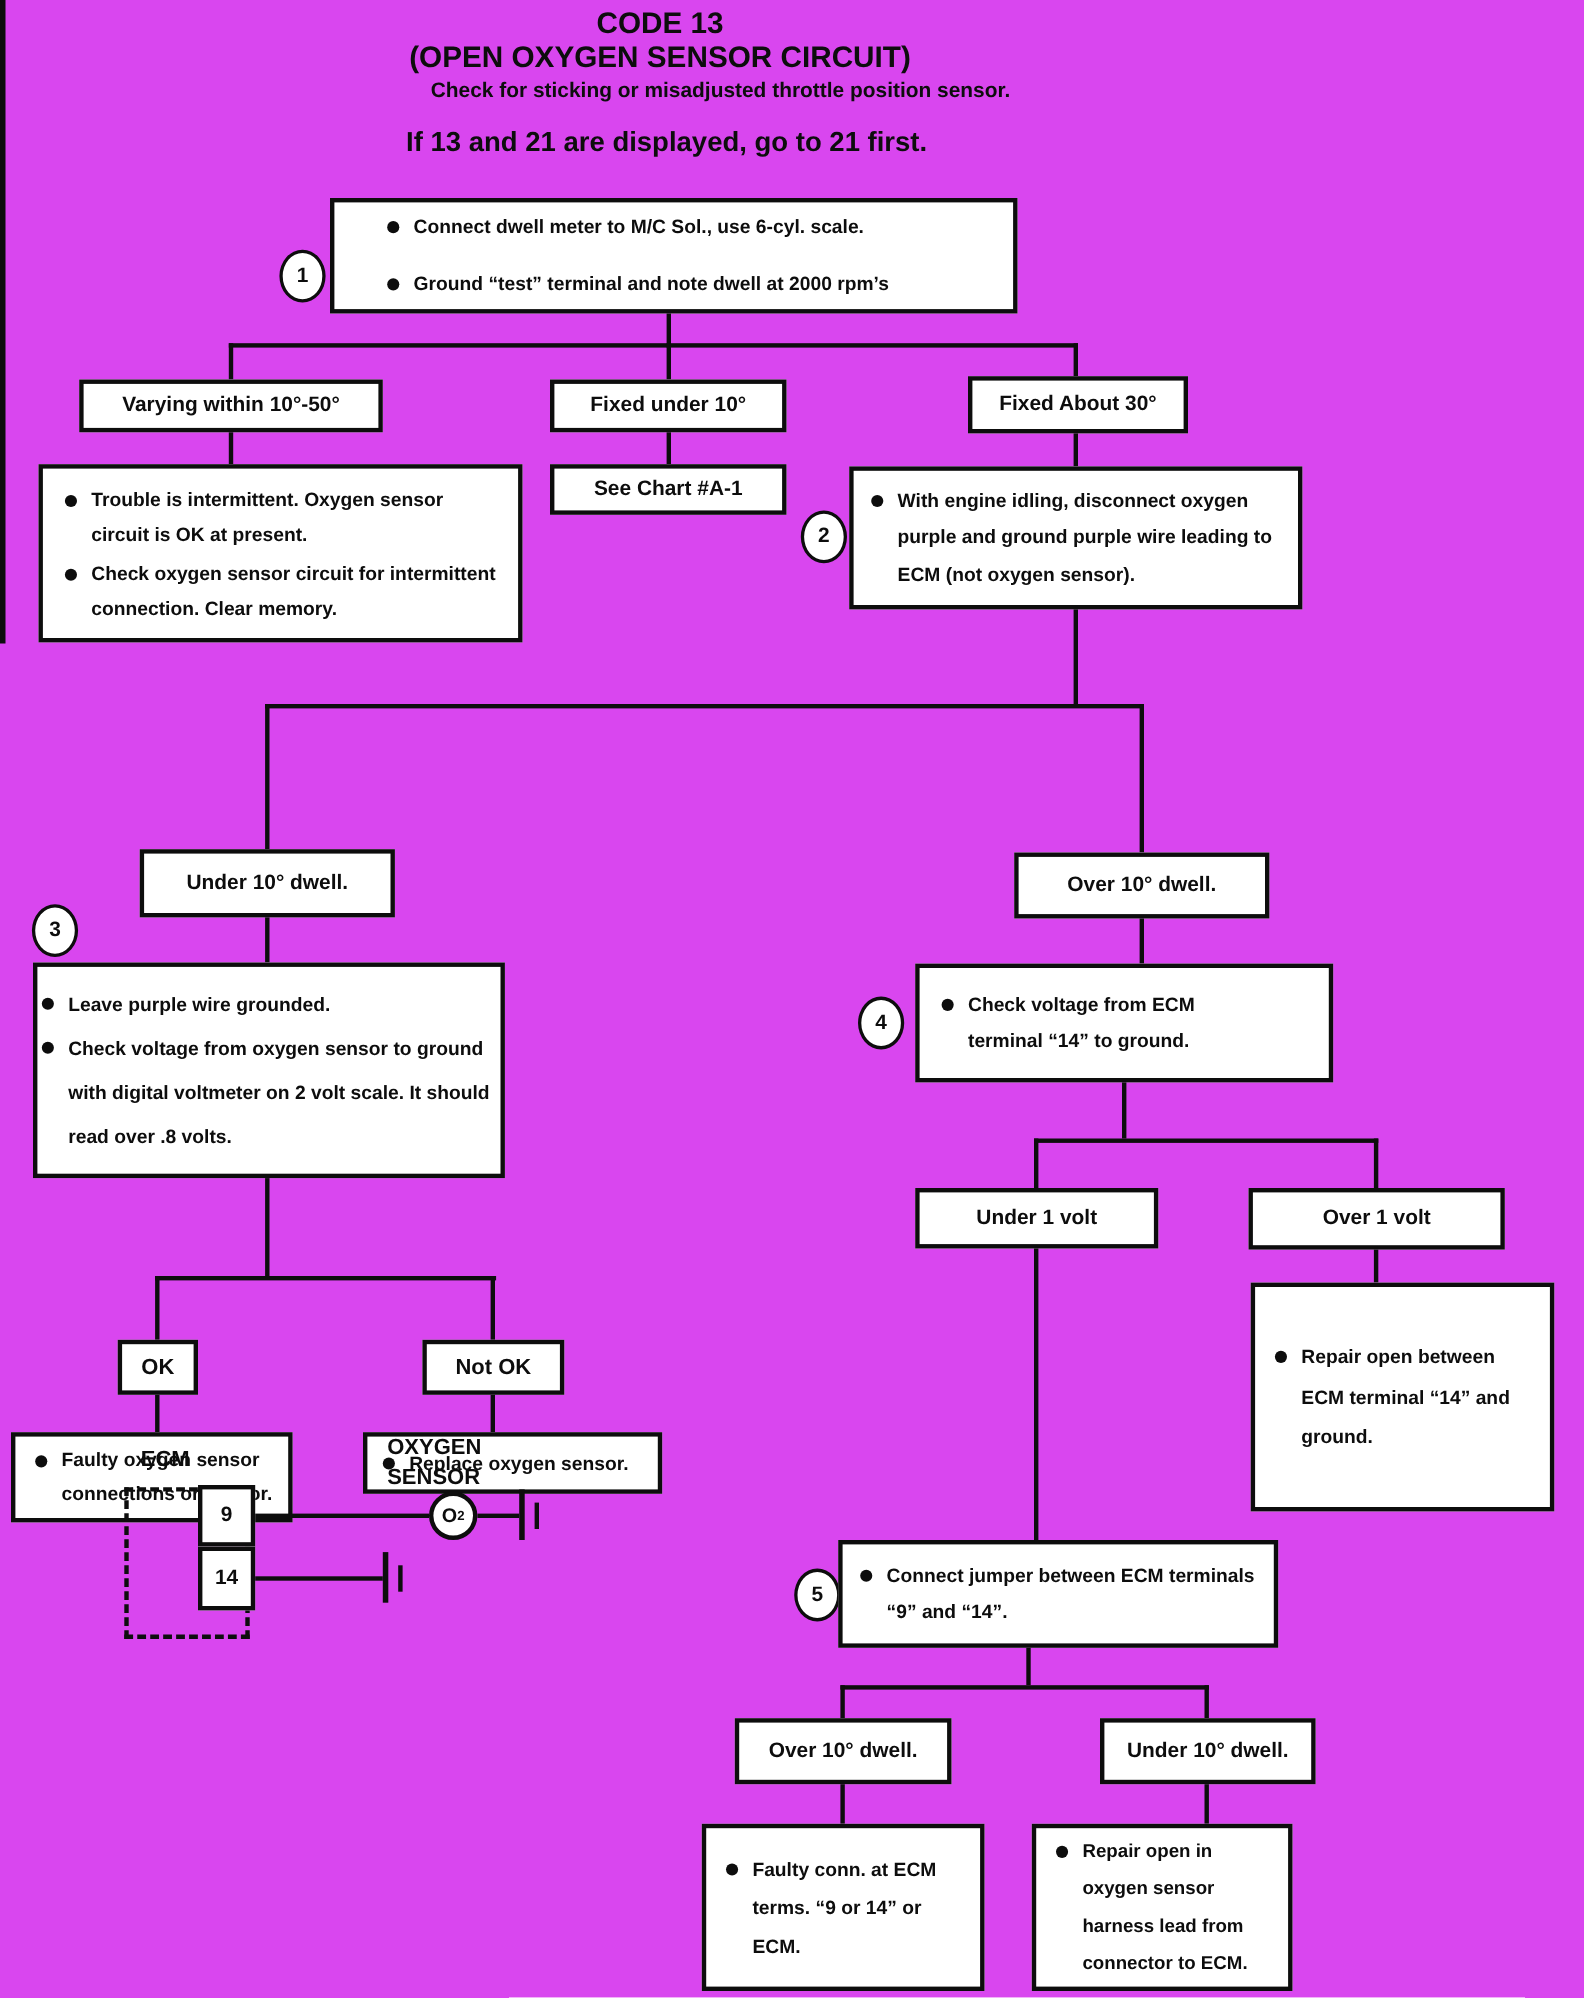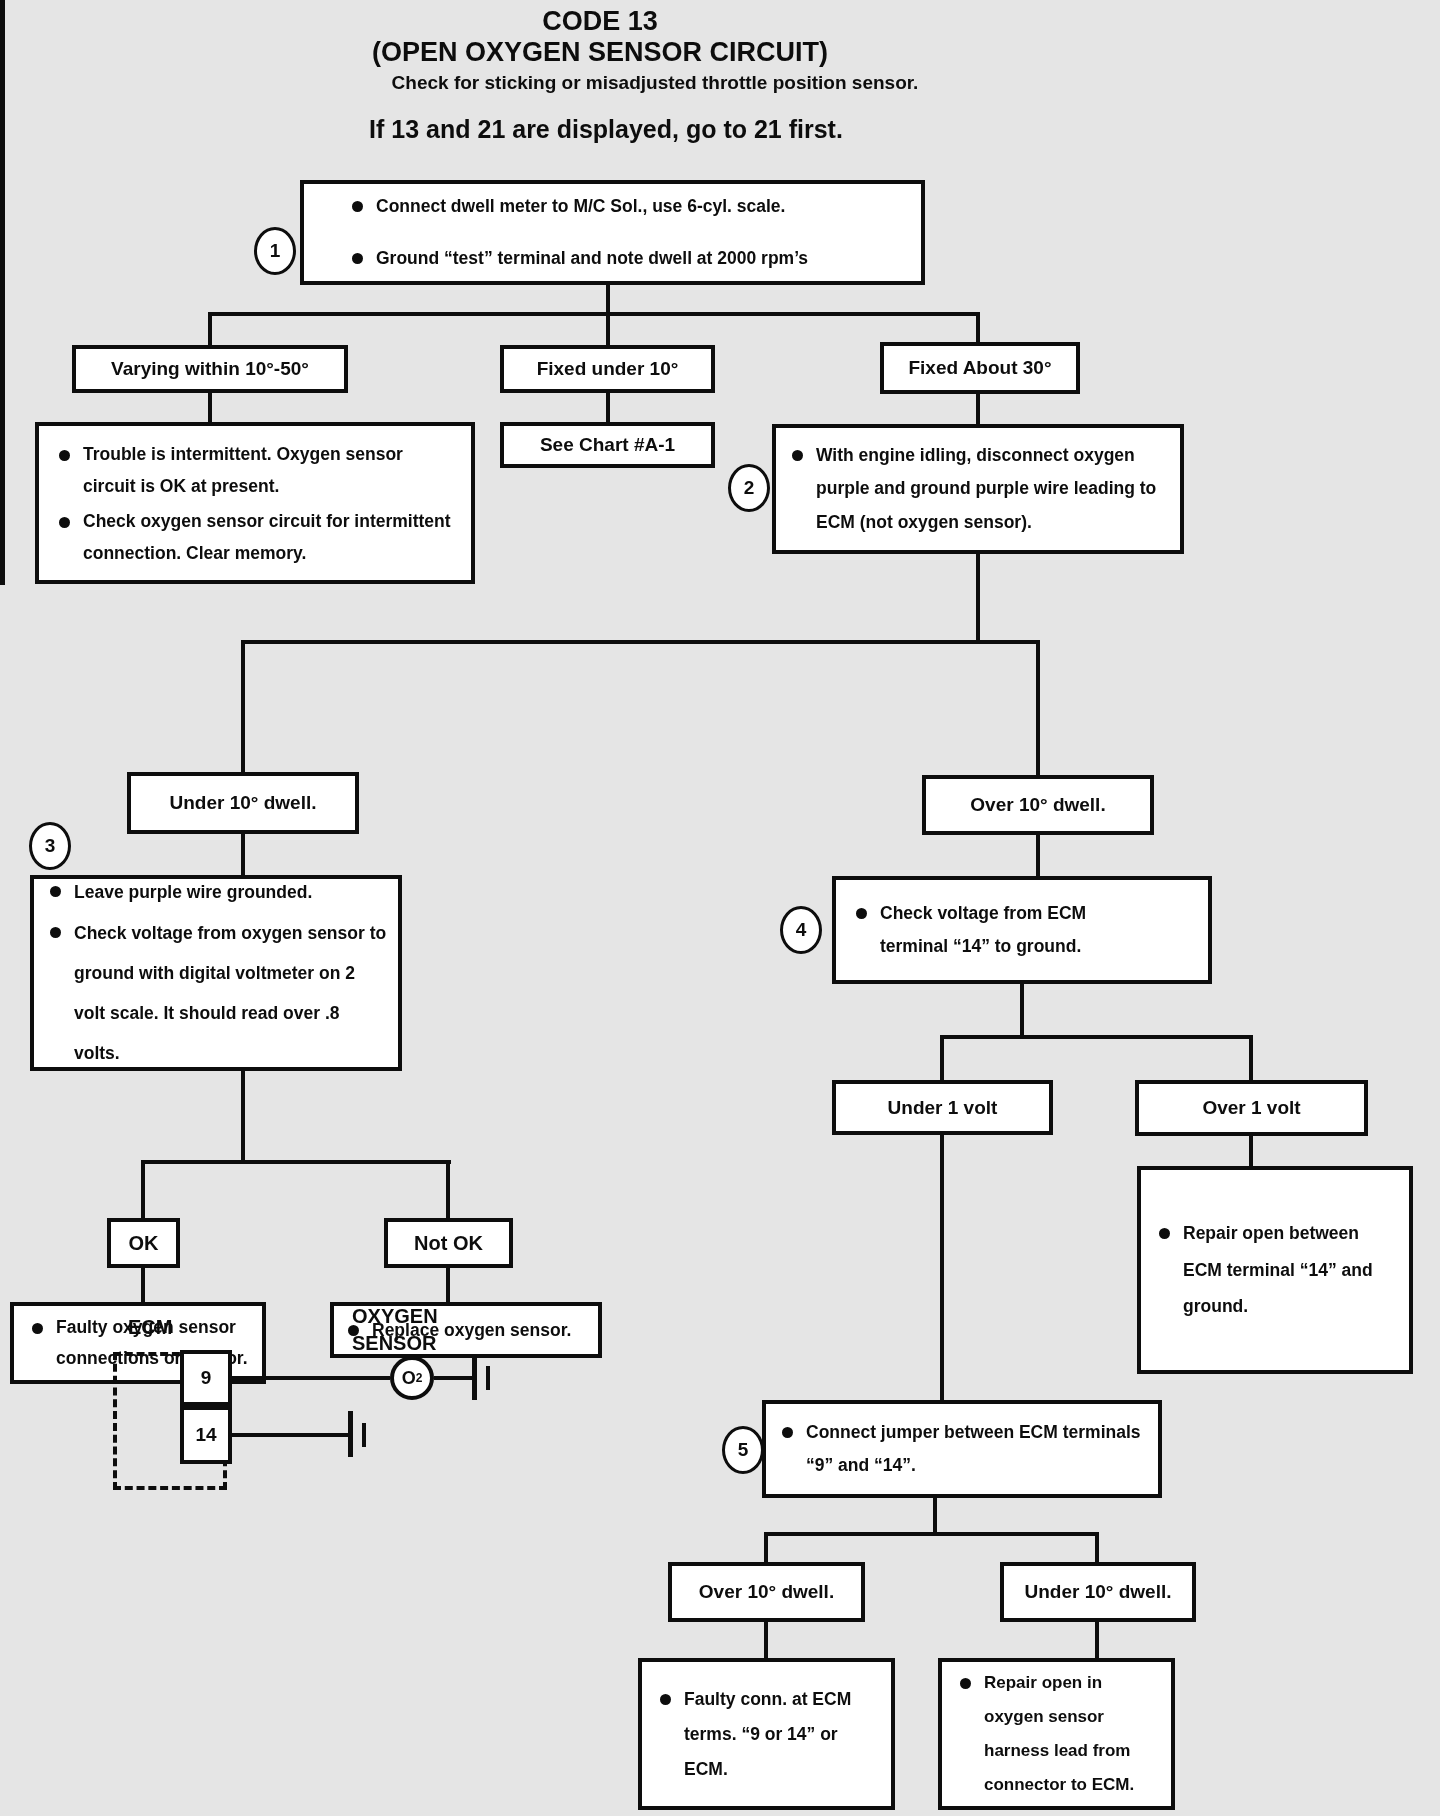--- a/index.html
+++ b/index.html
@@ -1,17 +1,17 @@
 <!DOCTYPE html>
 <html><head>
 <meta charset="utf-8">
 <style>
   html,body{margin:0;padding:0;background:#ffffff;}
   #canvas{
-    position:relative;width:1440px;height:1816px;background:#e5e5e5;
+    position:relative;width:1440px;height:1816px;background:#d946ef;
     font-family:"Liberation Sans","DejaVu Sans",sans-serif;
     color:#0d0d0d;overflow:hidden;
   }
   .abs{position:absolute;box-sizing:border-box;}
   .line{position:absolute;background:#0d0d0d;}
   .box{
     position:absolute;box-sizing:border-box;border:4px solid #0d0d0d;background:#fff;
     font-weight:bold;color:#0d0d0d;
   }
   .label-box{display:flex;align-items:center;justify-content:center;font-size:19px;text-align:center;}
@@ -109,21 +109,21 @@
   <div class="box label-box" style="left:922px;top:775px;width:232px;height:60px">
       <span>Over 10° dwell.</span>
     </div>
 
   <div class="line" style="left:241px;top:834px;width:4px;height:41px"></div>
   <div class="line" style="left:1036px;top:835px;width:4px;height:41px"></div>
 
   <div class="circle-num" style="left:29px;top:822px">
       <span>3</span>
     </div>
-  <div class="box bullets" style="left:30px;top:875px;width:372px;height:196px;padding:8px 8px 8px 16px;line-height:2.3;gap:0px">
+  <div class="box bullets" style="left:30px;top:875px;width:429px;height:196px;padding:8px 8px 8px 4px;line-height:2.3;gap:0px">
     <div class="row">
         <span class="dot" style="margin-top:14px"></span>
         <span>Leave purple wire grounded.</span>
       </div>
     <div class="row">
         <span class="dot" style="margin-top:14px"></span>
         <span>Check voltage from oxygen sensor to ground with digital voltmeter on 2 volt scale. It should read over .8 volts.</span>
       </div>
   </div>
 

